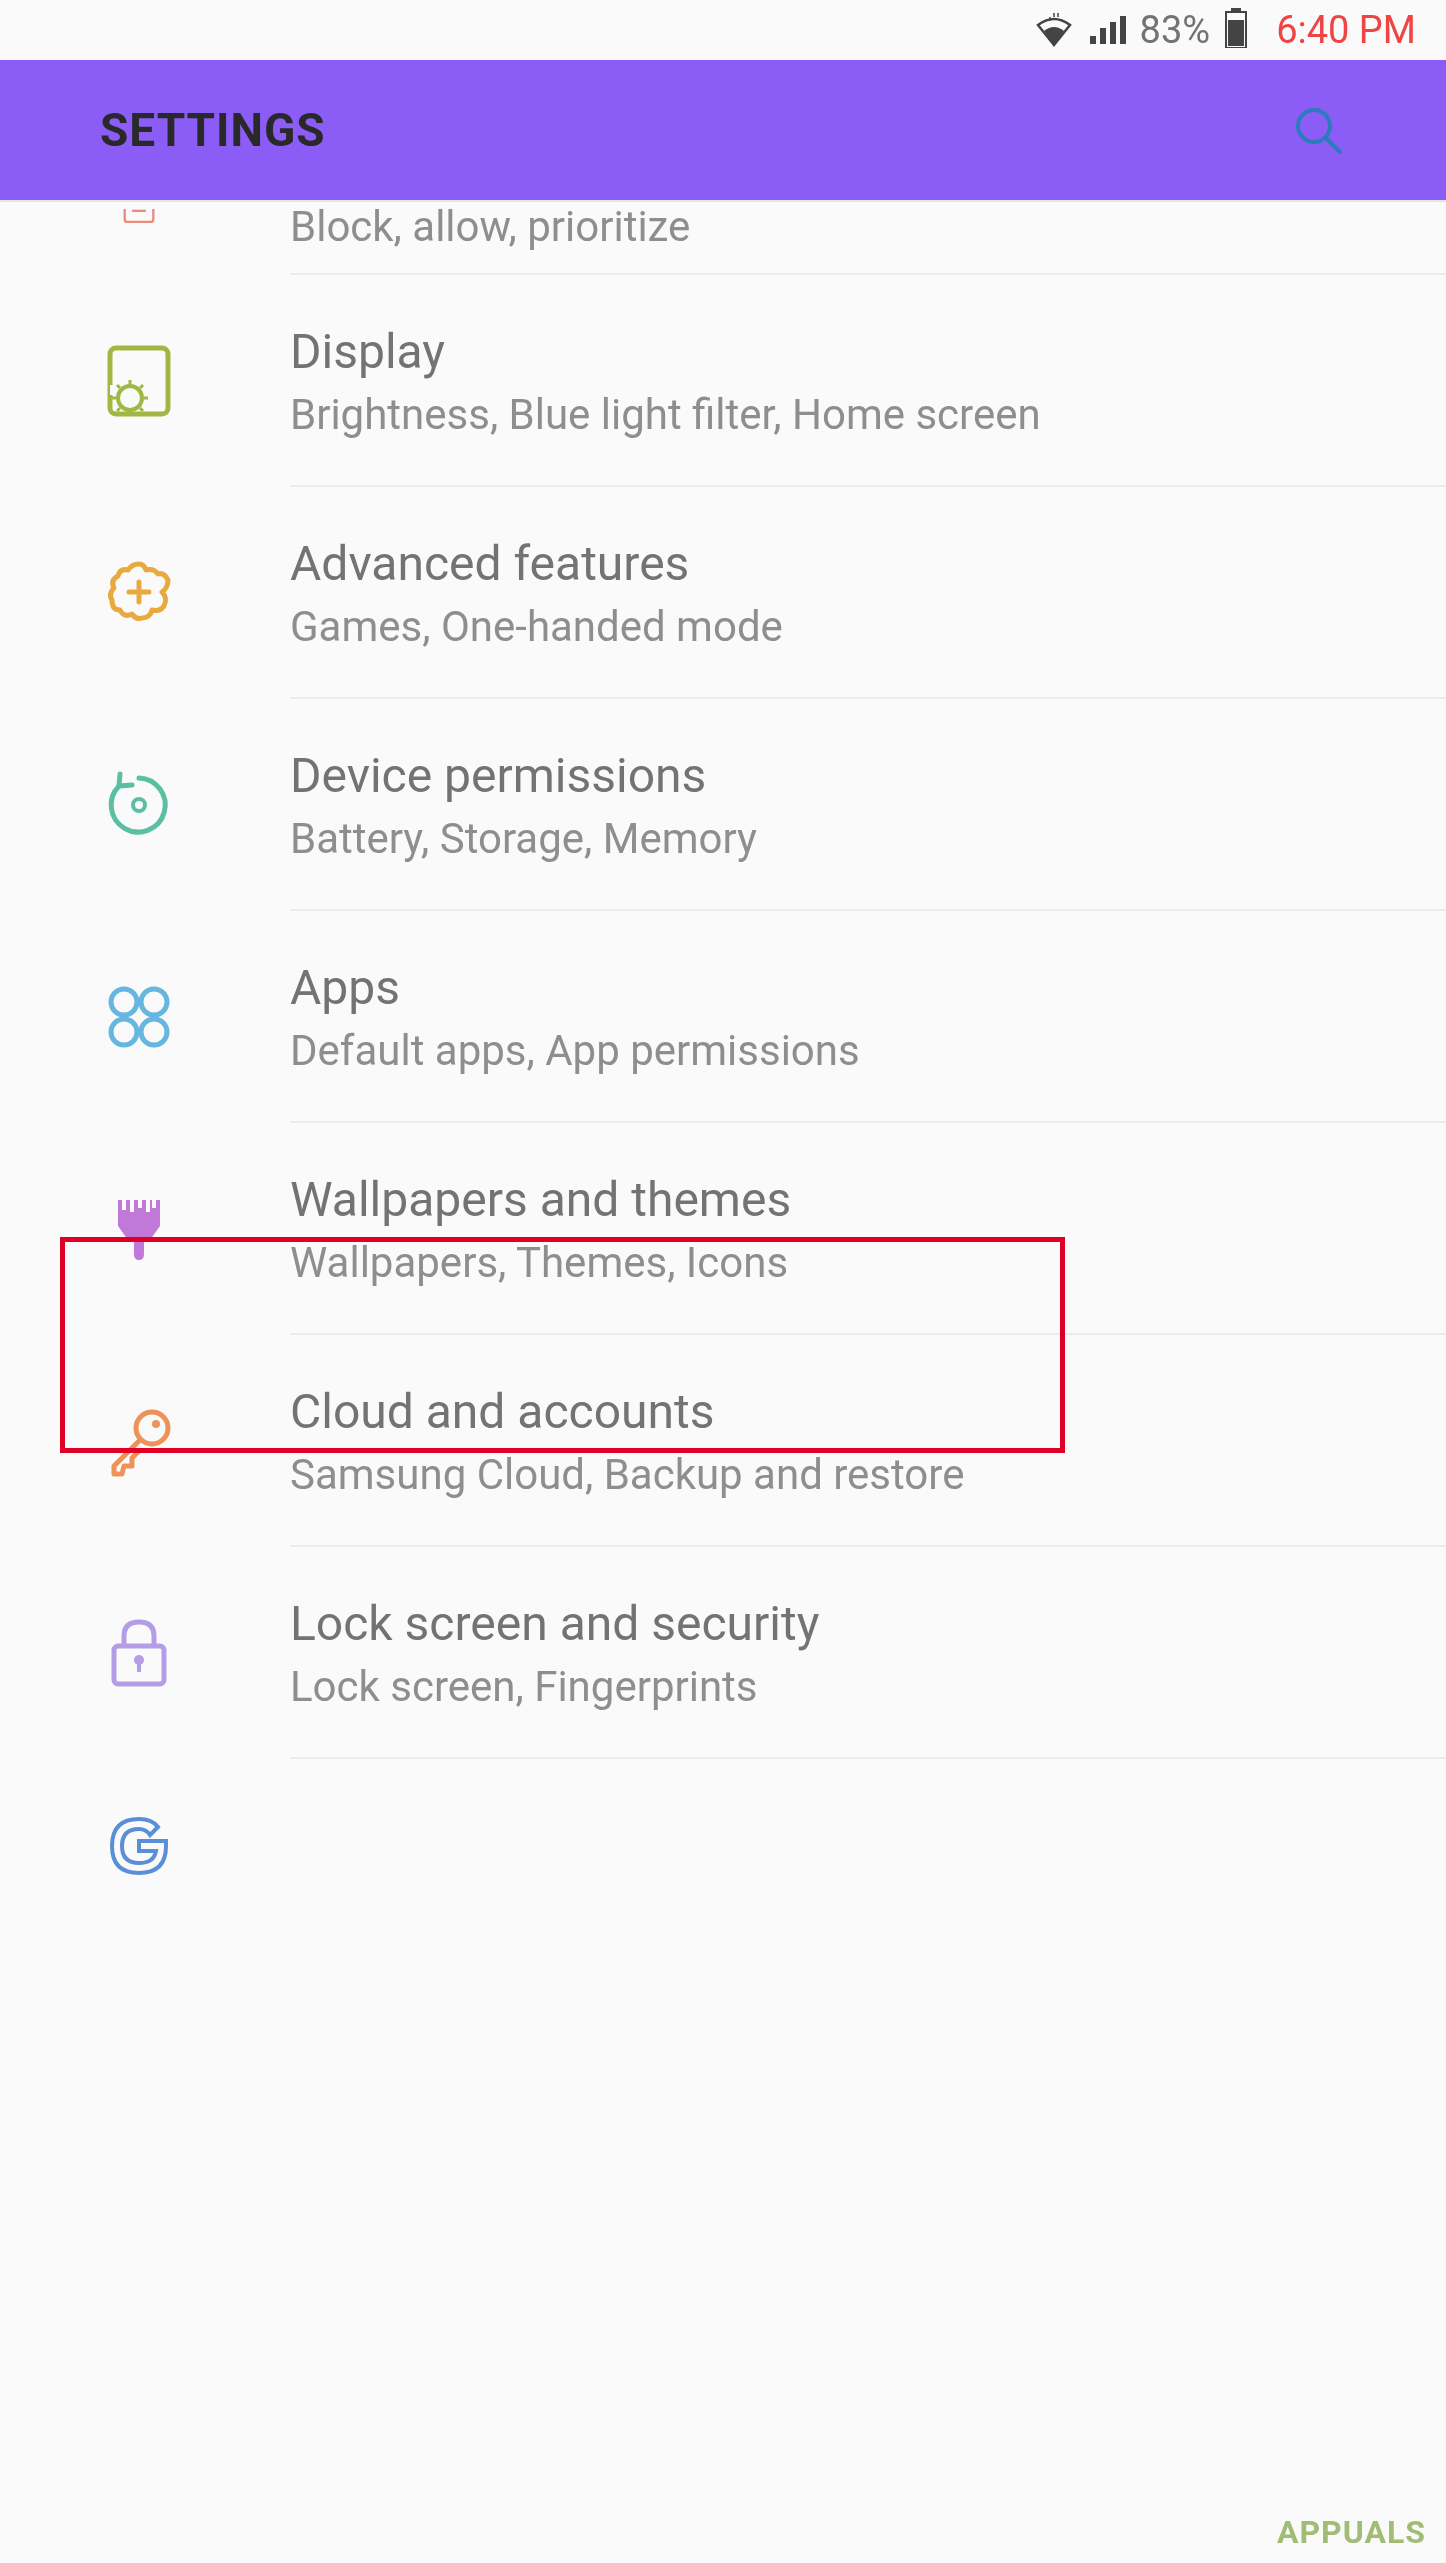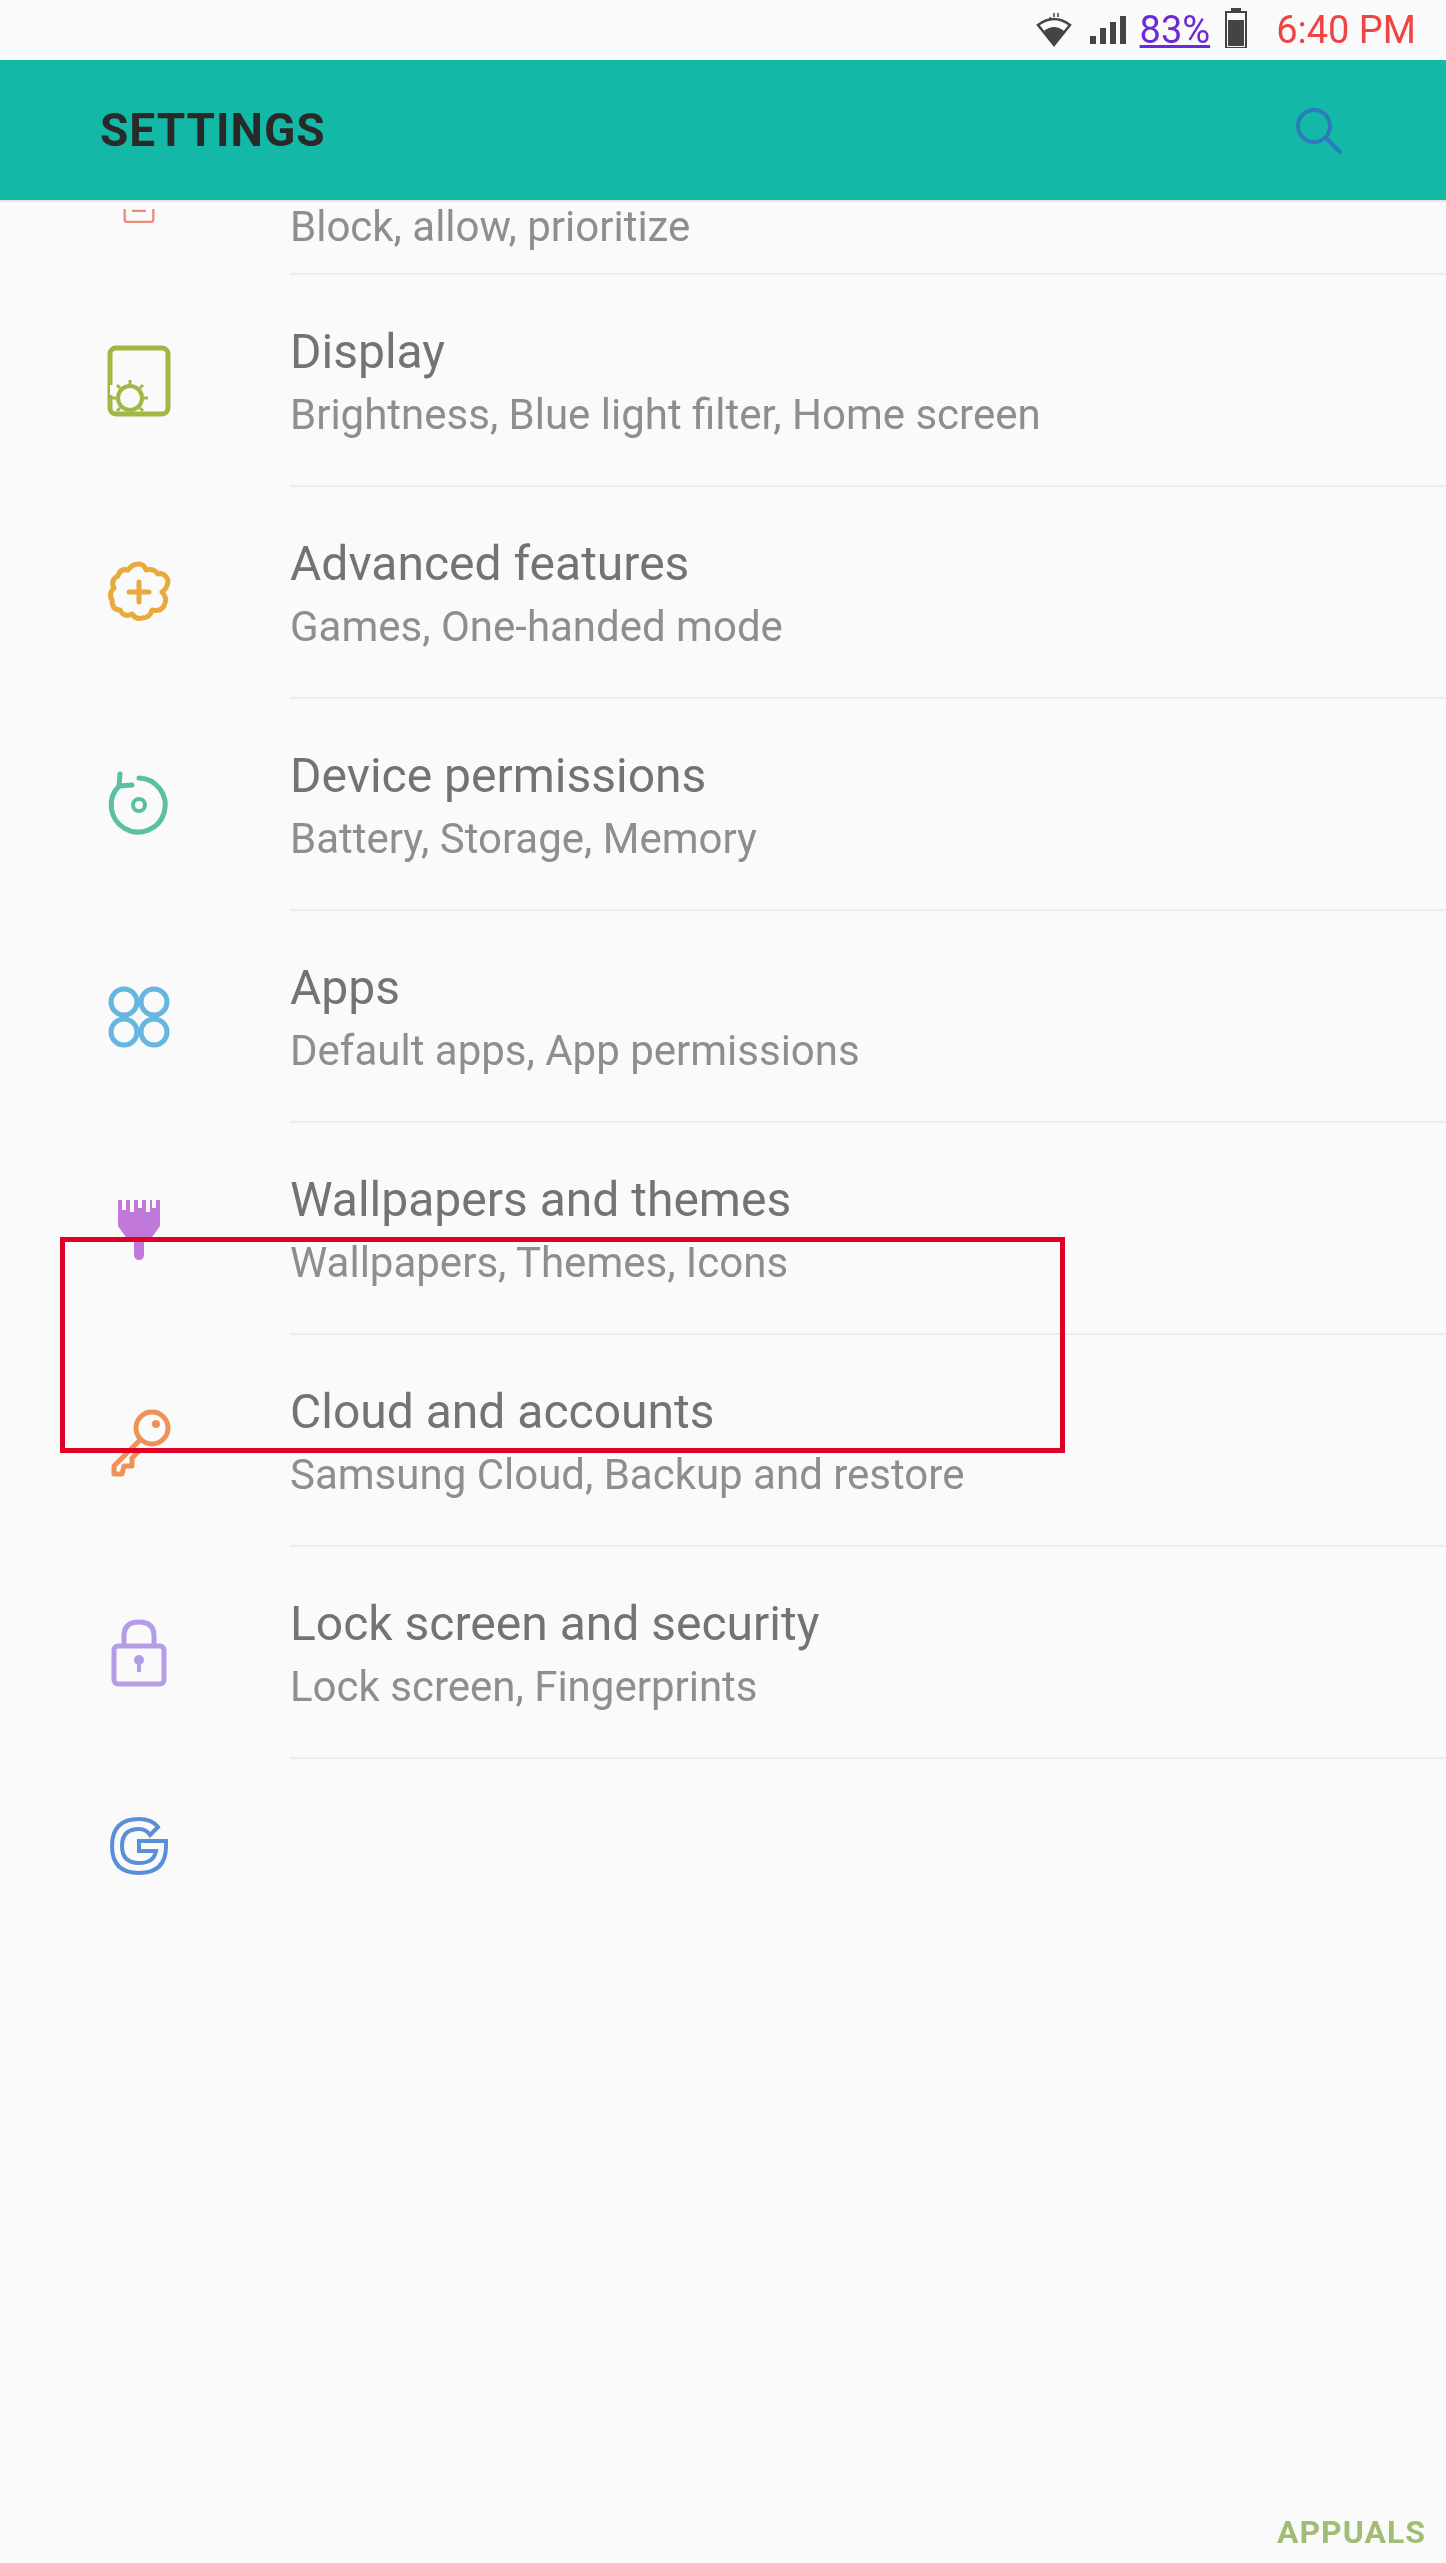--- a/index.html
+++ b/index.html
@@ -18,35 +18,34 @@
       padding: 0 30px;
       gap: 14px;
       background: #fafafa;
     }
     .status-bar .wifi-icon svg,
     .status-bar .signal-icon svg {
       display: block;
     }
     .status-bar .battery-text {
       font-size: 38px;
-      color: #6d28d9;
-      text-decoration: underline;
+      color: #737373;
     }
     .status-bar .time {
       font-size: 38px;
       color: #ef4444;
       margin-left: 14px;
     }
     .header {
       height: 140px;
       display: flex;
       align-items: center;
       justify-content: space-between;
       padding: 0 100px;
-      background: #14b8a6;
+      background: #8b5cf6;
     }
     .header-title {
       font-size: 46px;
       font-weight: 700;
       letter-spacing: 1px;
       color: #292929;
     }
     .search-icon svg {
       display: block;
     }

